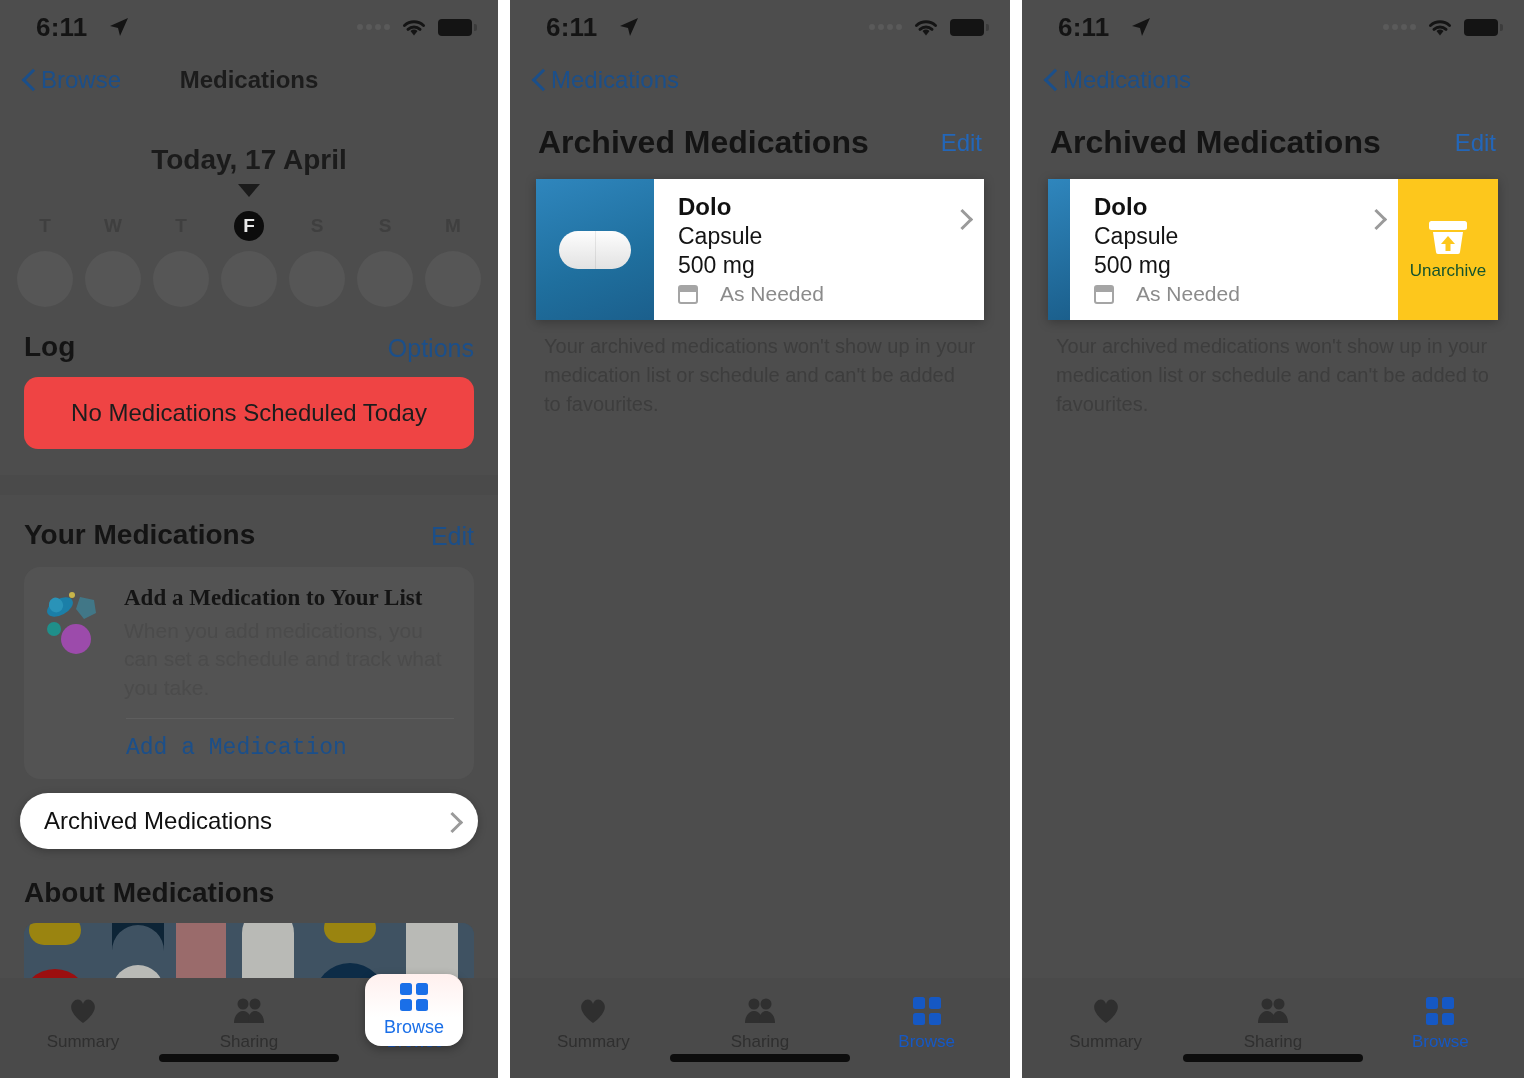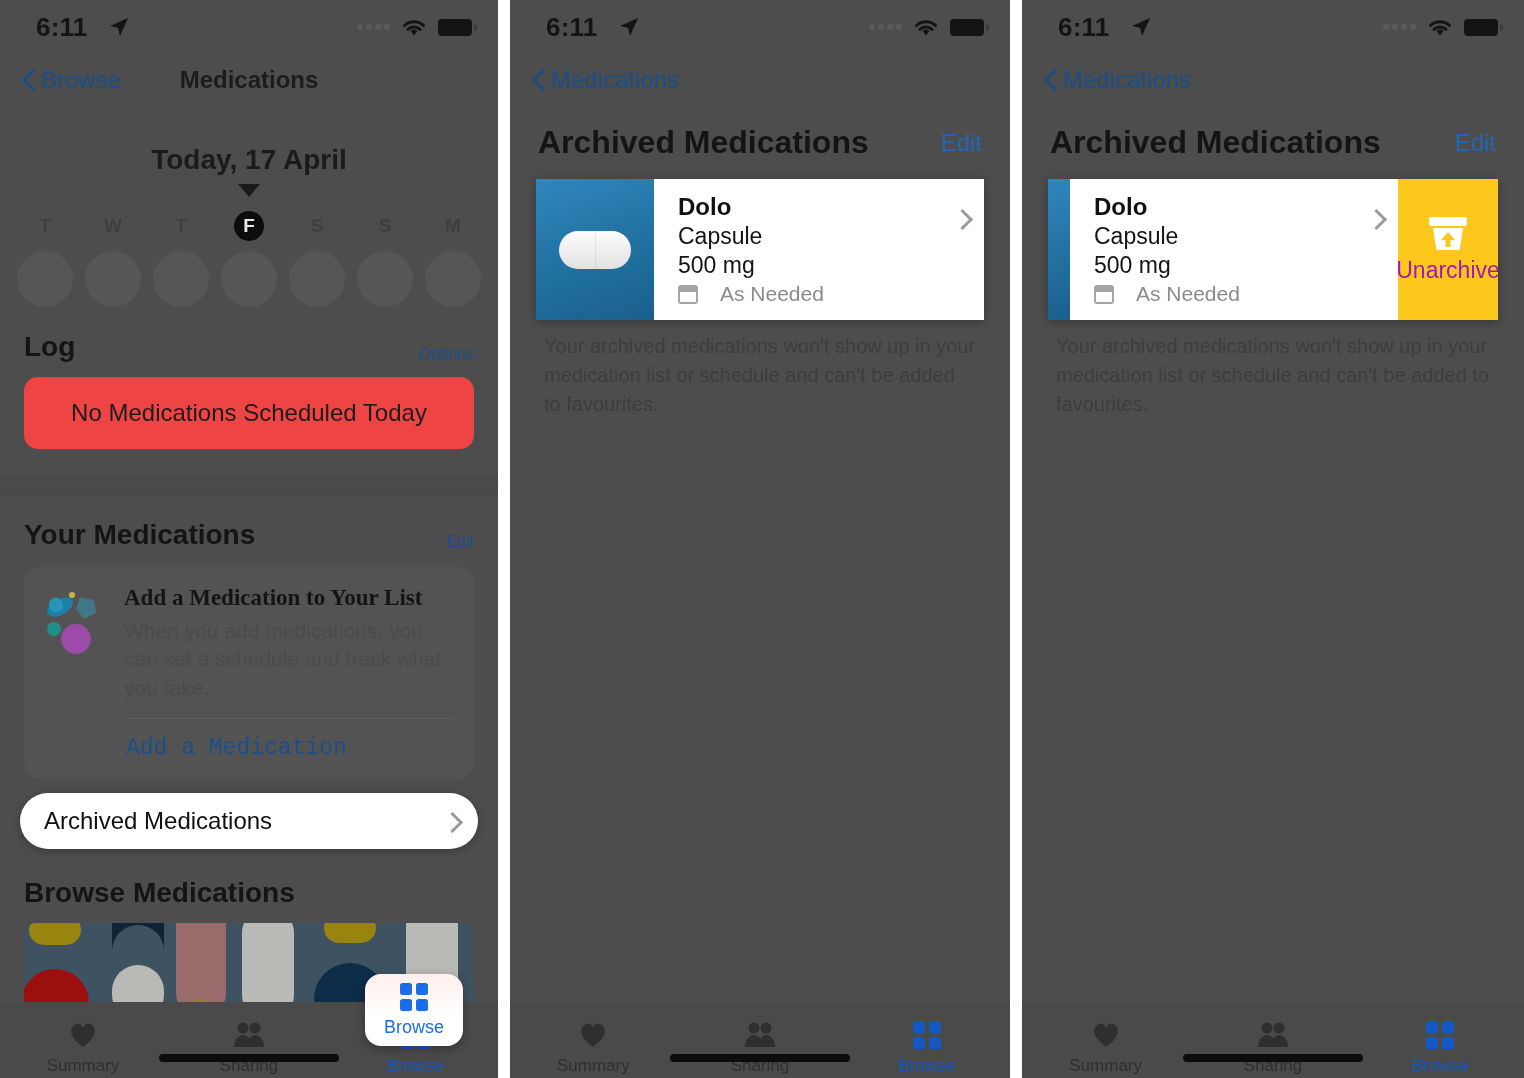--- a/index.html
+++ b/index.html
@@ -117,21 +117,21 @@
   .day .dcircle {
     width: 56px; height:56px; border-radius:50%;
     background:#565656; margin: 10px auto 0;
   }
 
   .sec-hdr {
     display:flex; align-items:flex-end; justify-content:space-between;
     padding: 0 24px; margin-top: 24px;
   }
   .sec-hdr h2 { font-size: 28px; color:#141414; font-weight:bold; }
-  .sec-link { color:#1b4f8a; font-size:16px; cursor:pointer; }
+  .sec-link { color:#1b4f8a; font-size:25px; cursor:pointer; }
 
   .log-card {
     margin: 14px 24px 0 24px;
     background: #ef4444;
     border-radius: 14px;
     padding: 22px 24px;
     font-size: 24px; color:#1d1d1d;text-align:center;
   }
   .divider-band { height: 20px; background:#4a4a4a; margin-top: 26px; }
 
@@ -173,21 +173,21 @@
   .pill-pattern {
     margin: 14px 24px 0 24px;
     height: 200px; border-radius: 12px; overflow:hidden;
     background: #3f5262;
     position: relative;
   }
 
   
   .tabbar {
     position:absolute; left:0; right:0; bottom:0;
-    height: 76px;
+    height: 100px;
     background: #4a4a4a;
     display:flex; align-items:flex-start; justify-content:space-around;
     padding-top: 10px;
   }
   .tab { width: 150px; text-align:center; cursor:pointer; position:relative; padding-top:6px;}
   .tab .ticon { height: 34px; display:flex; align-items:center; justify-content:center; }
   .tab .tlabel { font-size:17px; margin-top:4px; color:#2f2f2f; }
   .tab.active .tlabel { color:#1558c4; }
   .home-indicator {
     position:absolute; bottom:16px; left:50%; transform:translateX(-50%);
@@ -261,21 +261,21 @@
     width: 22px; flex: 0 0 22px;
     background: linear-gradient(160deg,#2f86bd 0%, #1b5f8c 100%);
   }
   .unarchive {
     width: 100px; flex: 0 0 100px;
     background: #fdc71c;
     display:flex; flex-direction:column;
     align-items:center; justify-content:center;
     gap: 6px; cursor:pointer;
   }
-  .unarchive .ulabel { color:#a21caf; font-size:23px; }
+  .unarchive .ulabel { color:#14532d; font-size:17px; }
   .archive-box { width: 42px; height: 36px; position:relative; }
 </style>
 </head>
 <body>
 
 <div class="stage">
 
   <div class="panel" id="panel-1">
 
     <div class="statusbar">
@@ -375,21 +375,21 @@
       </div>
       <div class="med-card-hr"></div>
       <div class="med-card-link">Add a Medication</div>
     </div>
 
     <div class="archived-pill">
       <span>Archived Medications</span>
       <span class="chev-right"></span>
     </div>
 
-    <div class="about-hdr">Browse Medications</div>
+    <div class="about-hdr">About Medications</div>
     <div class="pill-pattern">
       <svg viewBox="0 0 450 200" preserveAspectRatio="none" width="100%" height="100%">
         <rect width="450" height="200" fill="#3f5262"></rect>
         <rect x="5" y="-8" width="52" height="30" rx="15" fill="#9a8410"></rect>
         <circle cx="31" cy="80" r="34" fill="#9c0f0f"></circle>
         <circle cx="31" cy="170" r="34" fill="#b9bab6"></circle>
         <path d="M88 28 a26 26 0 0 1 52 0 v-40 h-52 z" fill="#0d2436"></path>
         <rect x="88" y="42" width="52" height="56" rx="26" fill="#b9bab6"></rect>
         <path d="M88 98 h52 v42 a26 26 0 0 1 -52 0 z" fill="#0d2c47"></path>
         <rect x="88" y="160" width="52" height="60" rx="26" fill="#0d2c47"></rect>

